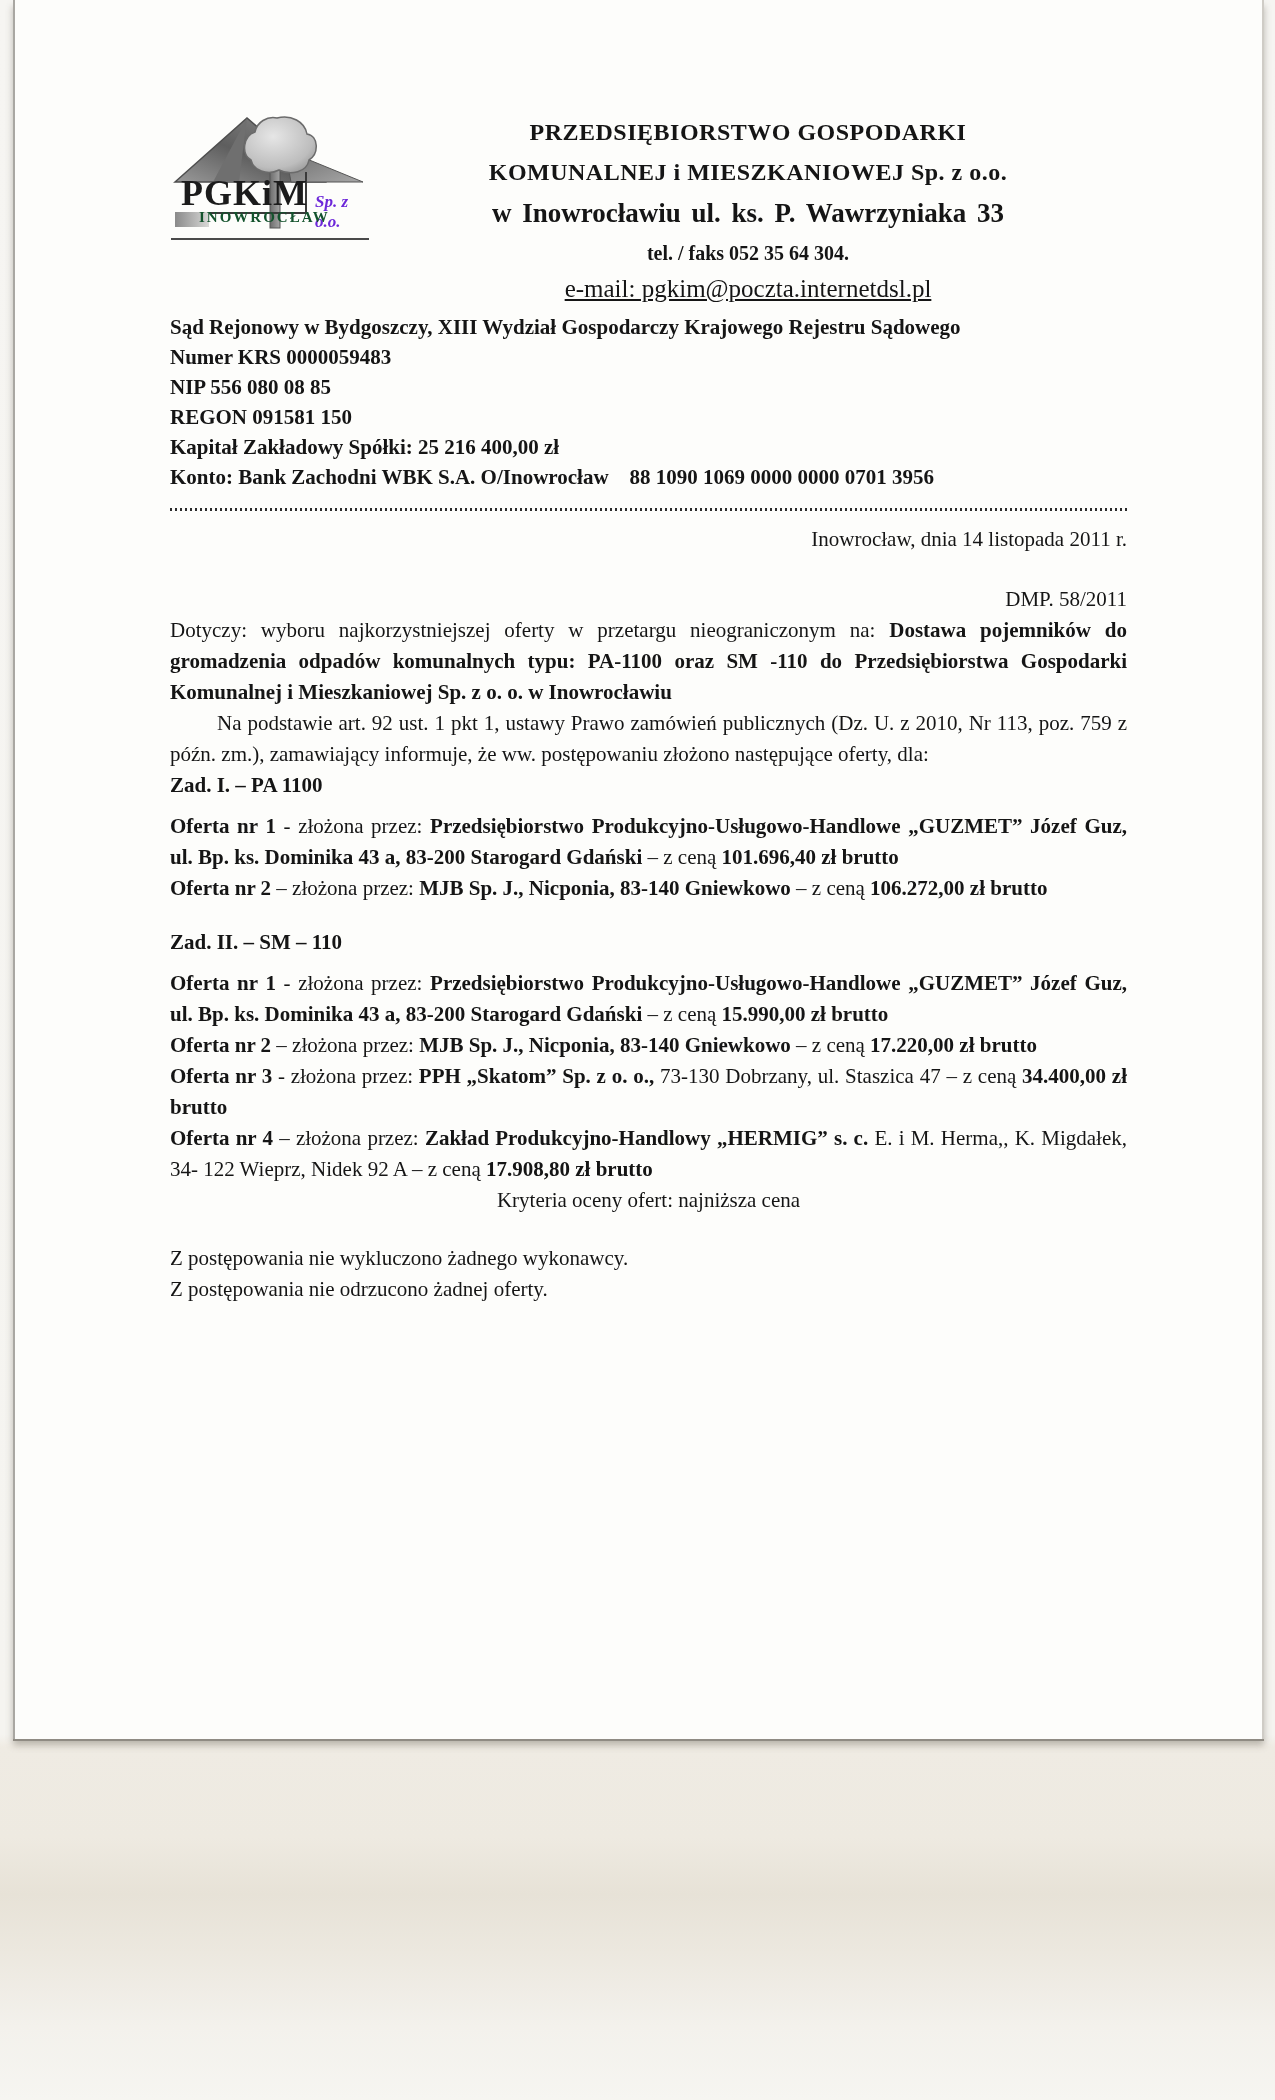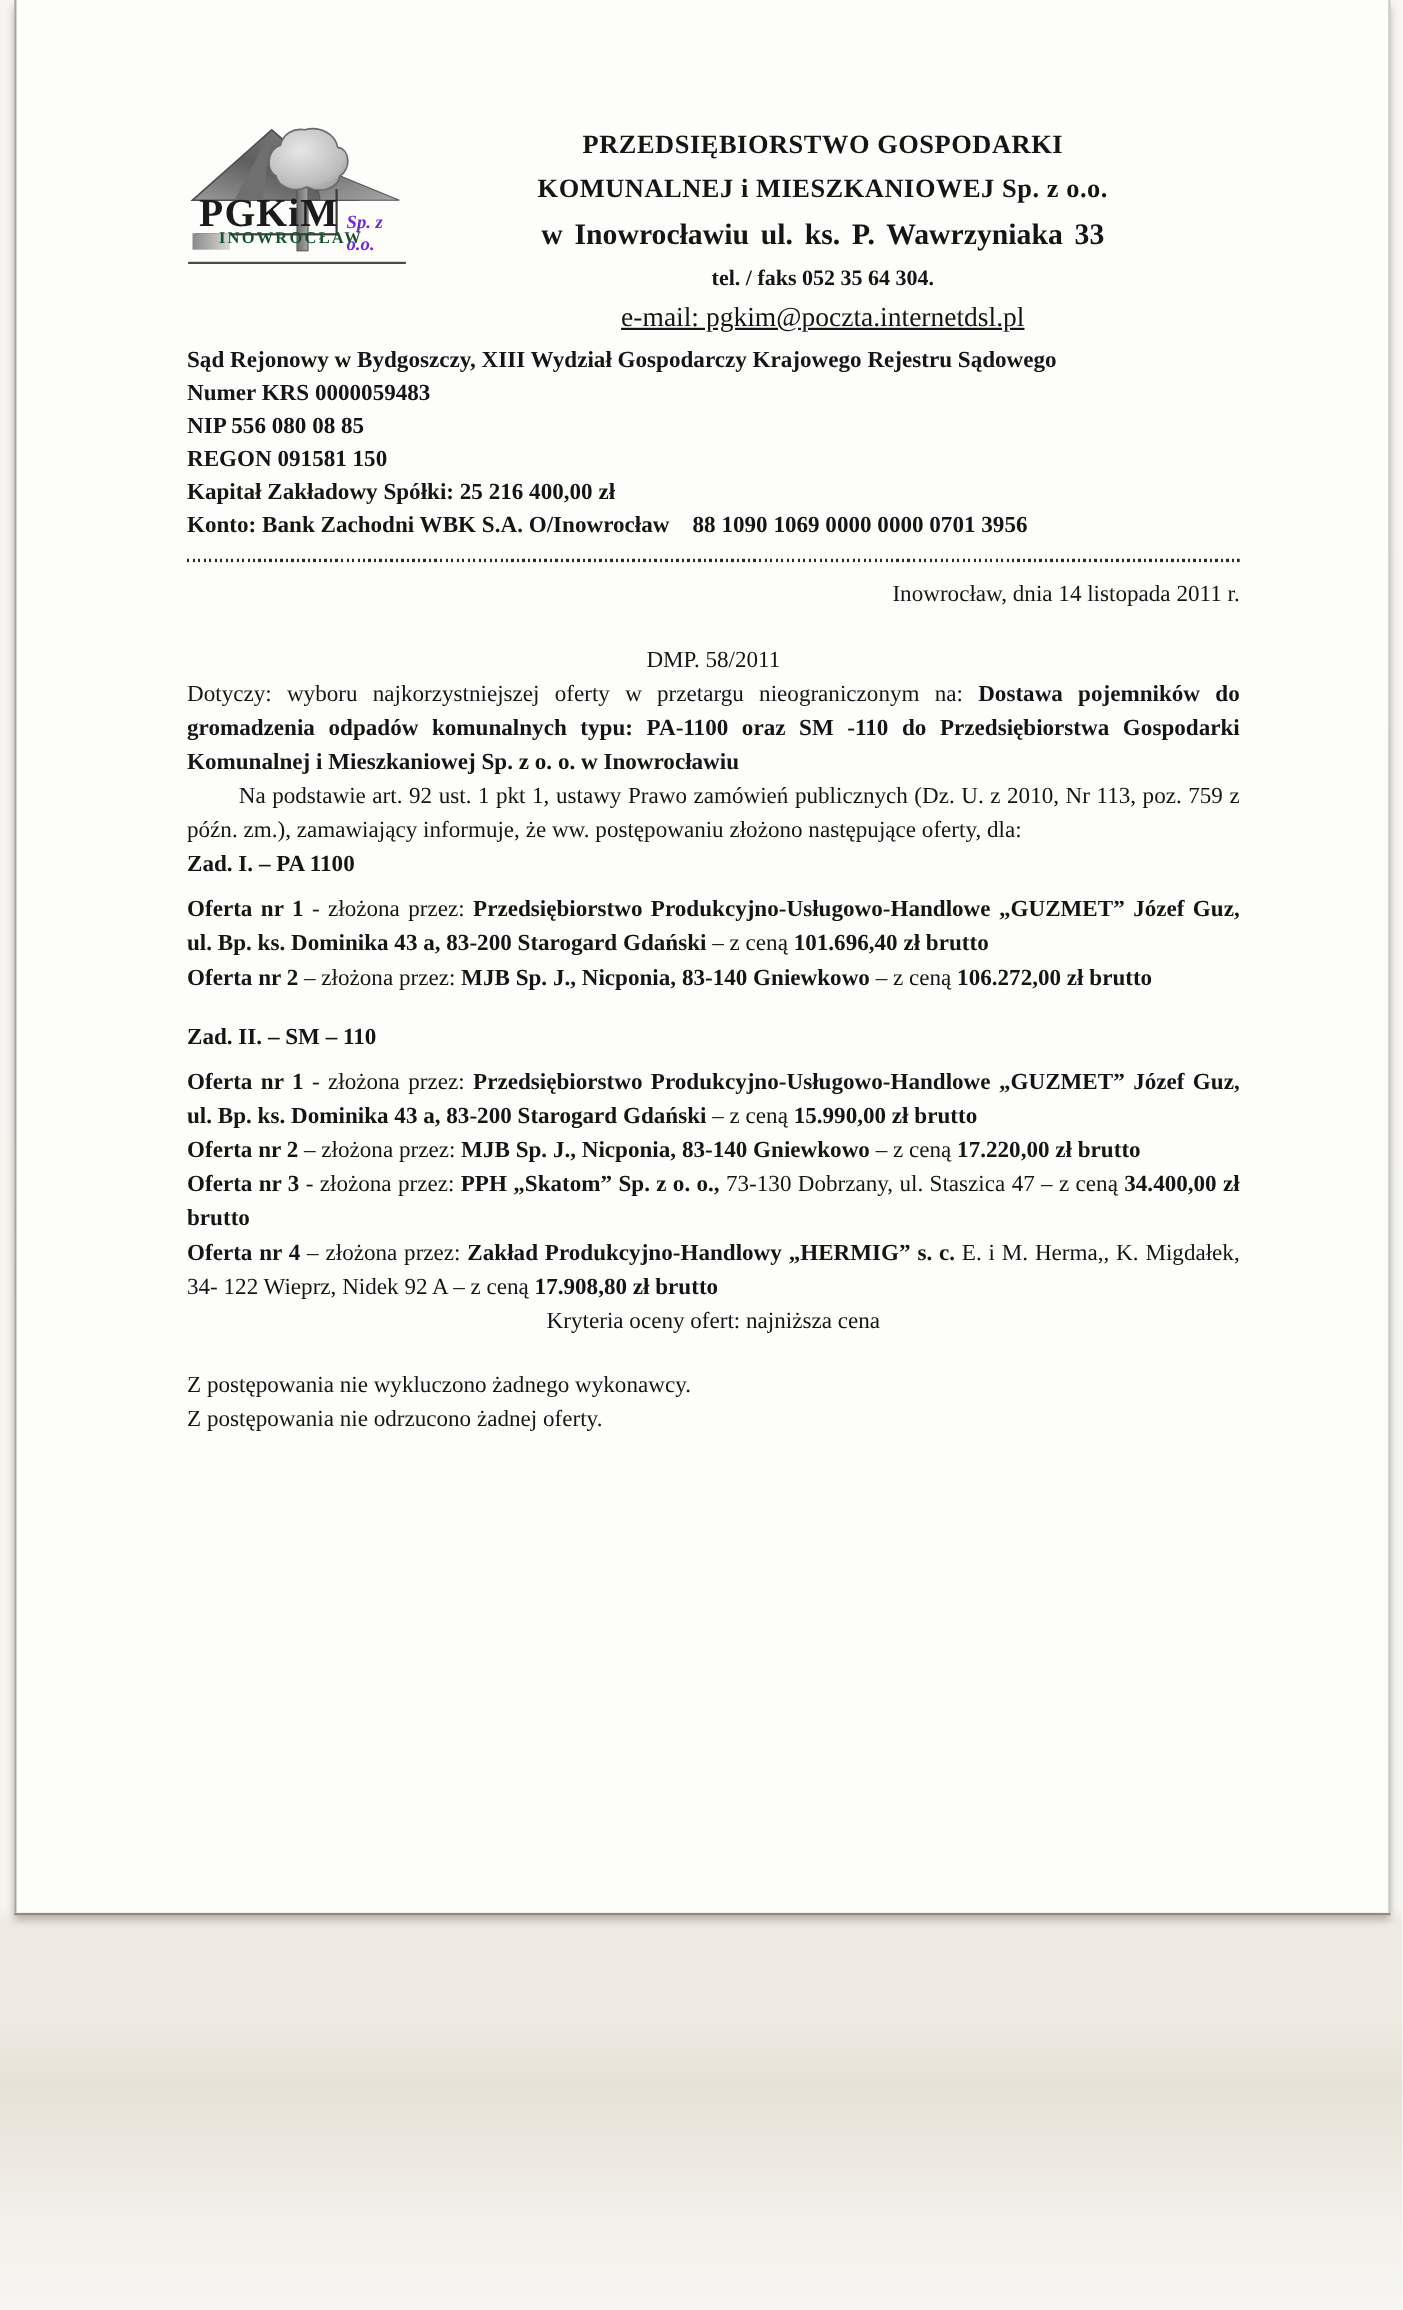--- a/index.html
+++ b/index.html
@@ -37,21 +37,21 @@
   .company-info{position:absolute;left:155px;top:312px;width:980px;}
   .company-line{font-weight:bold;font-size:21px;line-height:30px;white-space:pre-wrap;}
   .dotted-rule{
     position:absolute;left:155px;top:508px;width:957px;height:3px;
     background-image:repeating-linear-gradient(to right,#2b2b2b 0 2px,transparent 2px 5px);
   }
   .date-line{position:absolute;left:155px;top:524px;width:957px;text-align:right;font-size:21px;line-height:30px;}
   
   .content{position:absolute;left:155px;top:584px;width:957px;font-size:21px;line-height:31px;text-align:justify;}
   .content p{margin:0;}
-  .ref{text-align:center;}
+  .ref{text-align:right;}
   .subject{margin-top:1px;}
   .intro{margin-top:26px;text-indent:47px;}
   .zad-heading{margin-top:21px;font-weight:bold;text-align:left;}
   .offer.first{margin-top:10px;}
   .zad-heading.second{margin-top:23px;}
   .criteria{margin-top:13px;text-align:center;}
   .closing{margin-top:27px;text-align:left;}
   .closing p{margin:0;}
   b,.b{font-weight:bold;}
 </style>

